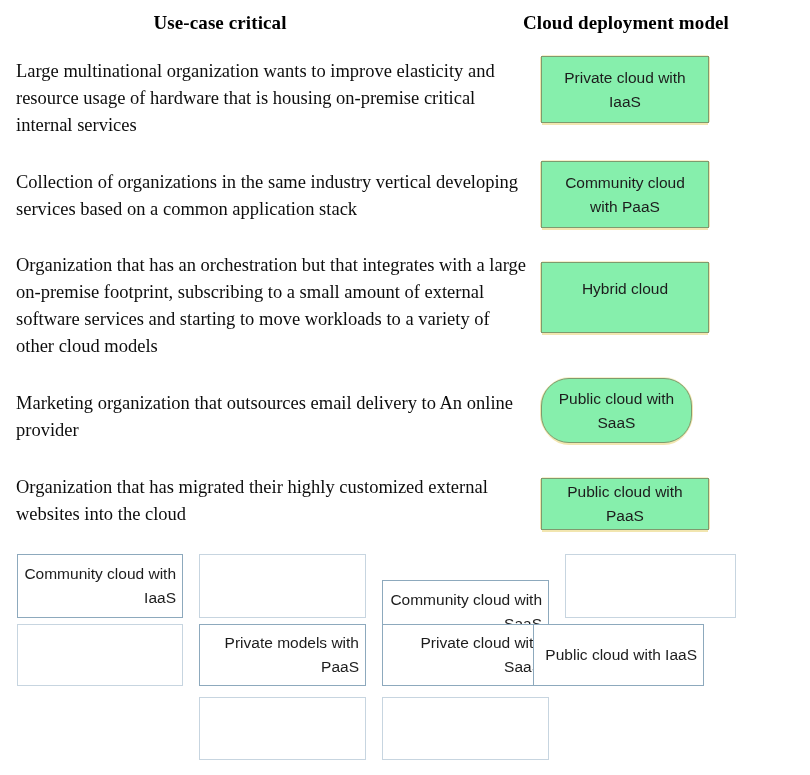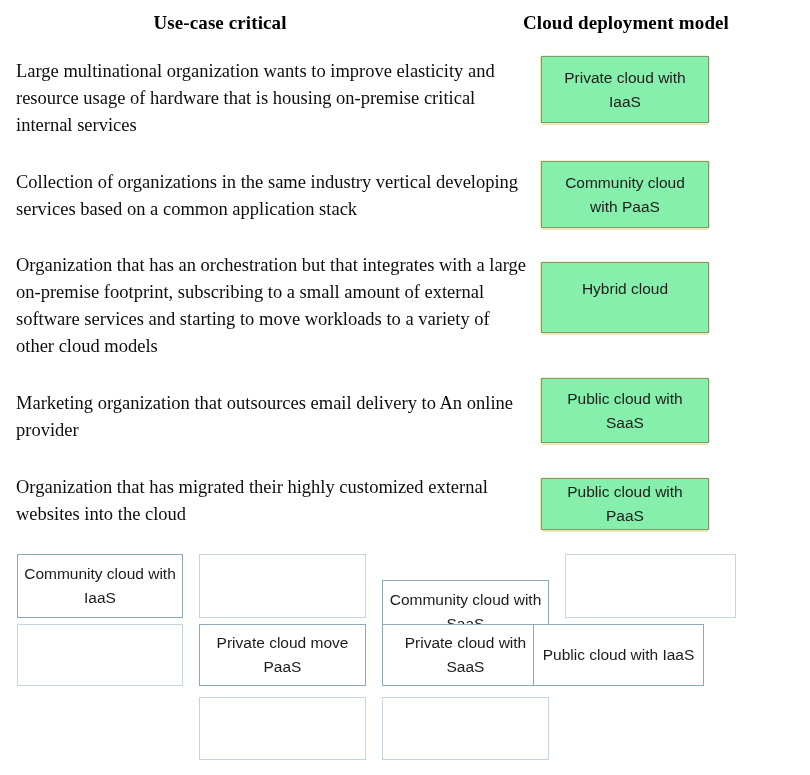--- a/index.html
+++ b/index.html
@@ -75,20 +75,21 @@
     line-height: 24px;
     color: #1c1c1c;
     text-align: center;
     display: flex;
     align-items: center;
     justify-content: center;
     padding: 0 6px;
   }
   .pool-box.filled {
     border: 1.4px solid #8da9bd;
+    text-align: right;
   }
   .pool-box .lbl { display: block; width: 100%; }
 </style>
 </head>
 <body>
 
 <div class="abs col-header" id="header-usecase">Use-case critical</div>
 
 <div class="abs col-header" id="header-model">Cloud deployment model</div>
 
@@ -107,21 +108,21 @@
 </div>
 
 <div class="abs target-box" style="left:541px; top:161px; width:168px; height:67px;">
   <span class="lbl">Community cloud with PaaS</span>
 </div>
 
 <div class="abs target-box top-aligned" style="left:541px; top:262px; width:168px; height:71px;">
   <span class="lbl">Hybrid cloud</span>
 </div>
 
-<div class="abs target-box" style="left:541px; top:378px; width:168px; height:65px;">
+<div class="abs target-box" style="left:541px; top:378px; width:151px; height:65px;border-radius:28px;">
   <span class="lbl">Public cloud with SaaS</span>
 </div>
 
 <div class="abs target-box" style="left:541px; top:478px; width:168px; height:52px;">
   <span class="lbl">Public cloud with PaaS</span>
 </div>
 
 <div class="abs pool-box filled" style="left:17px; top:554px; width:166px; height:64px;">
   <span class="lbl">Community cloud with IaaS</span>
 </div>
@@ -136,21 +137,21 @@
 
 <div class="abs pool-box" style="left:565px; top:554px; width:171px; height:64px;">
   <span class="lbl"></span>
 </div>
 
 <div class="abs pool-box" style="left:17px; top:624px; width:166px; height:62px;">
   <span class="lbl"></span>
 </div>
 
 <div class="abs pool-box filled" style="left:199px; top:624px; width:167px; height:62px;">
-  <span class="lbl">Private cloud move PaaS</span>
+  <span class="lbl">Private models with PaaS</span>
 </div>
 
 <div class="abs pool-box filled" style="left:382px; top:624px; width:167px; height:62px;">
   <span class="lbl">Private cloud with SaaS</span>
 </div>
 
 <div class="abs pool-box filled" style="left:533px; top:624px; width:171px; height:62px;">
   <span class="lbl">Public cloud with IaaS</span>
 </div>
 

